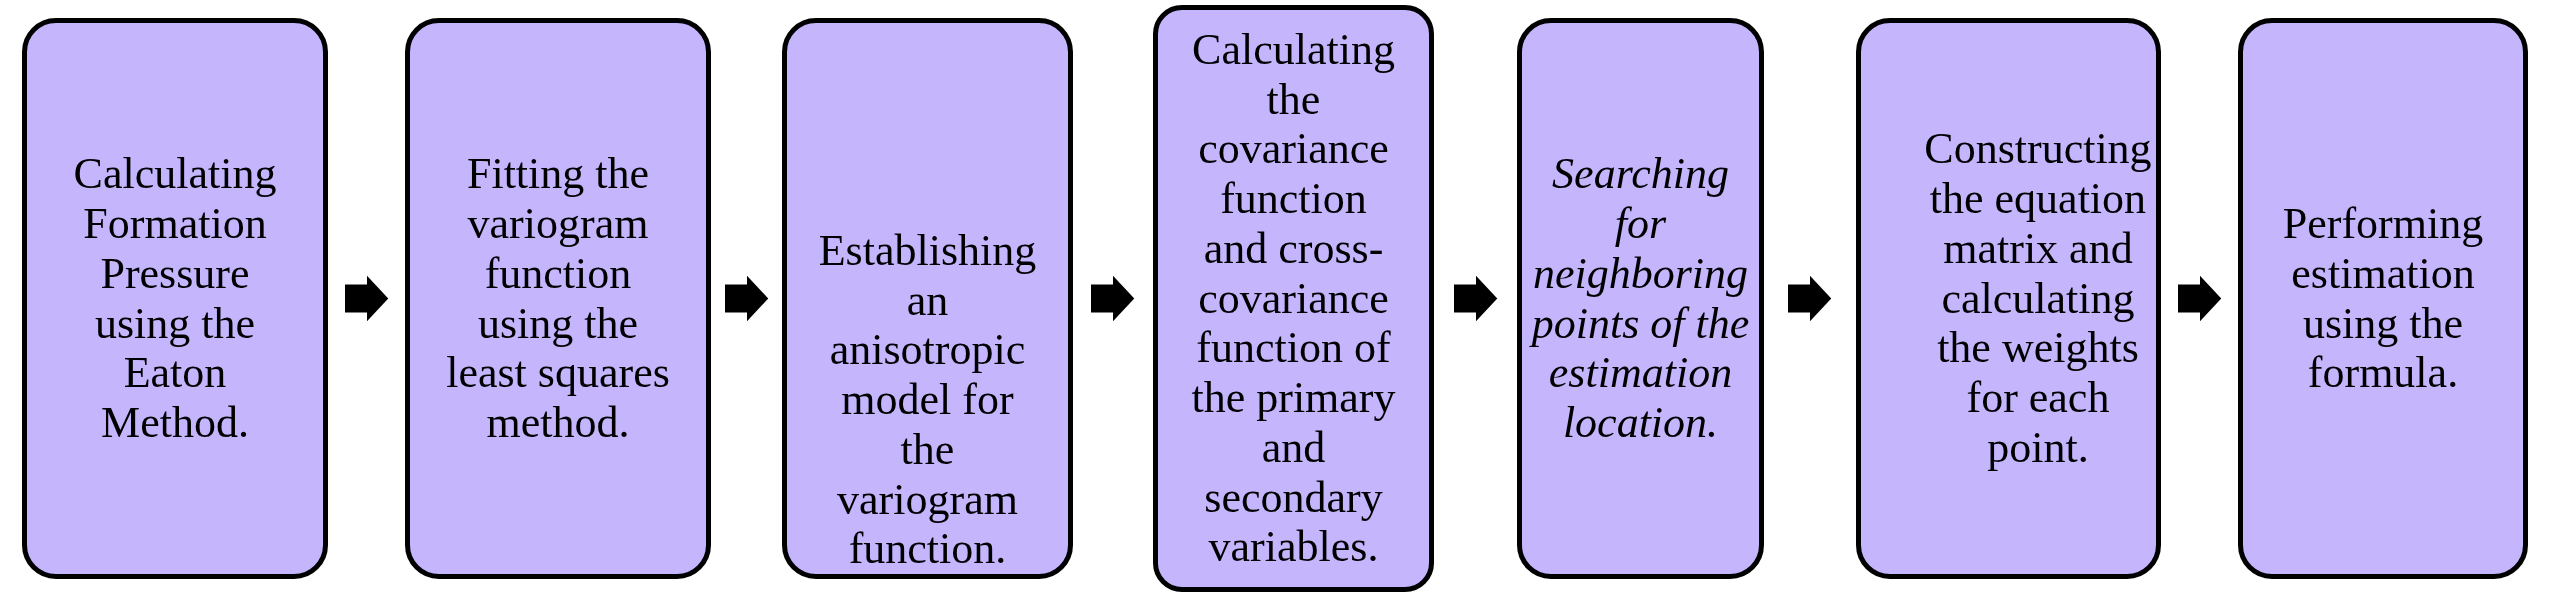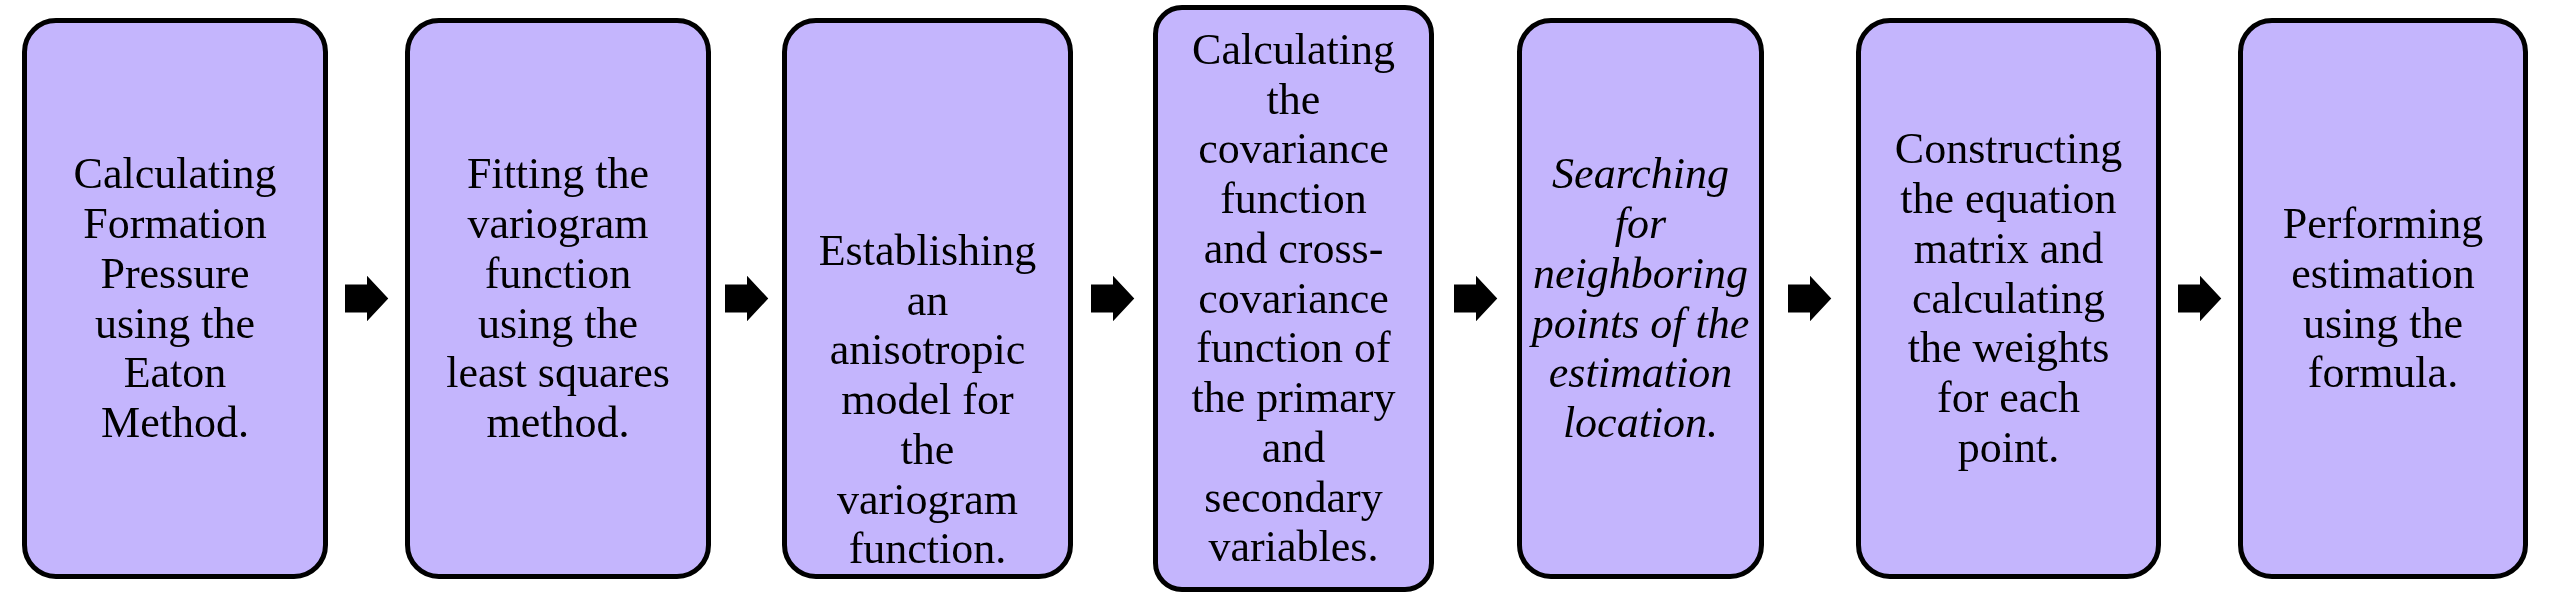--- a/index.html
+++ b/index.html
@@ -50,21 +50,21 @@
     align-items: center;
     justify-content: center;
     height: 100%;
   }
   .arrow-cell svg { display: block; }
   .w1 { width: 306px; }
   .w2 { width: 306px; }
   .w3 { width: 291px; align-items: flex-end; }
   .w4 { width: 281px; }
   .w5 { width: 247px; font-style: italic; }
-  .w6 { width: 305px; }
+  .w6 { width: 305px; justify-content: flex-end; }
   .w7 { width: 290px; }
   .g1 { width: 77px; }
   .g2 { width: 71px; }
   .g3 { width: 80px; }
   .g4 { width: 83px; }
   .g5 { width: 92px; }
   .g6 { width: 77px; }
 </style>
 </head>
 <body>

